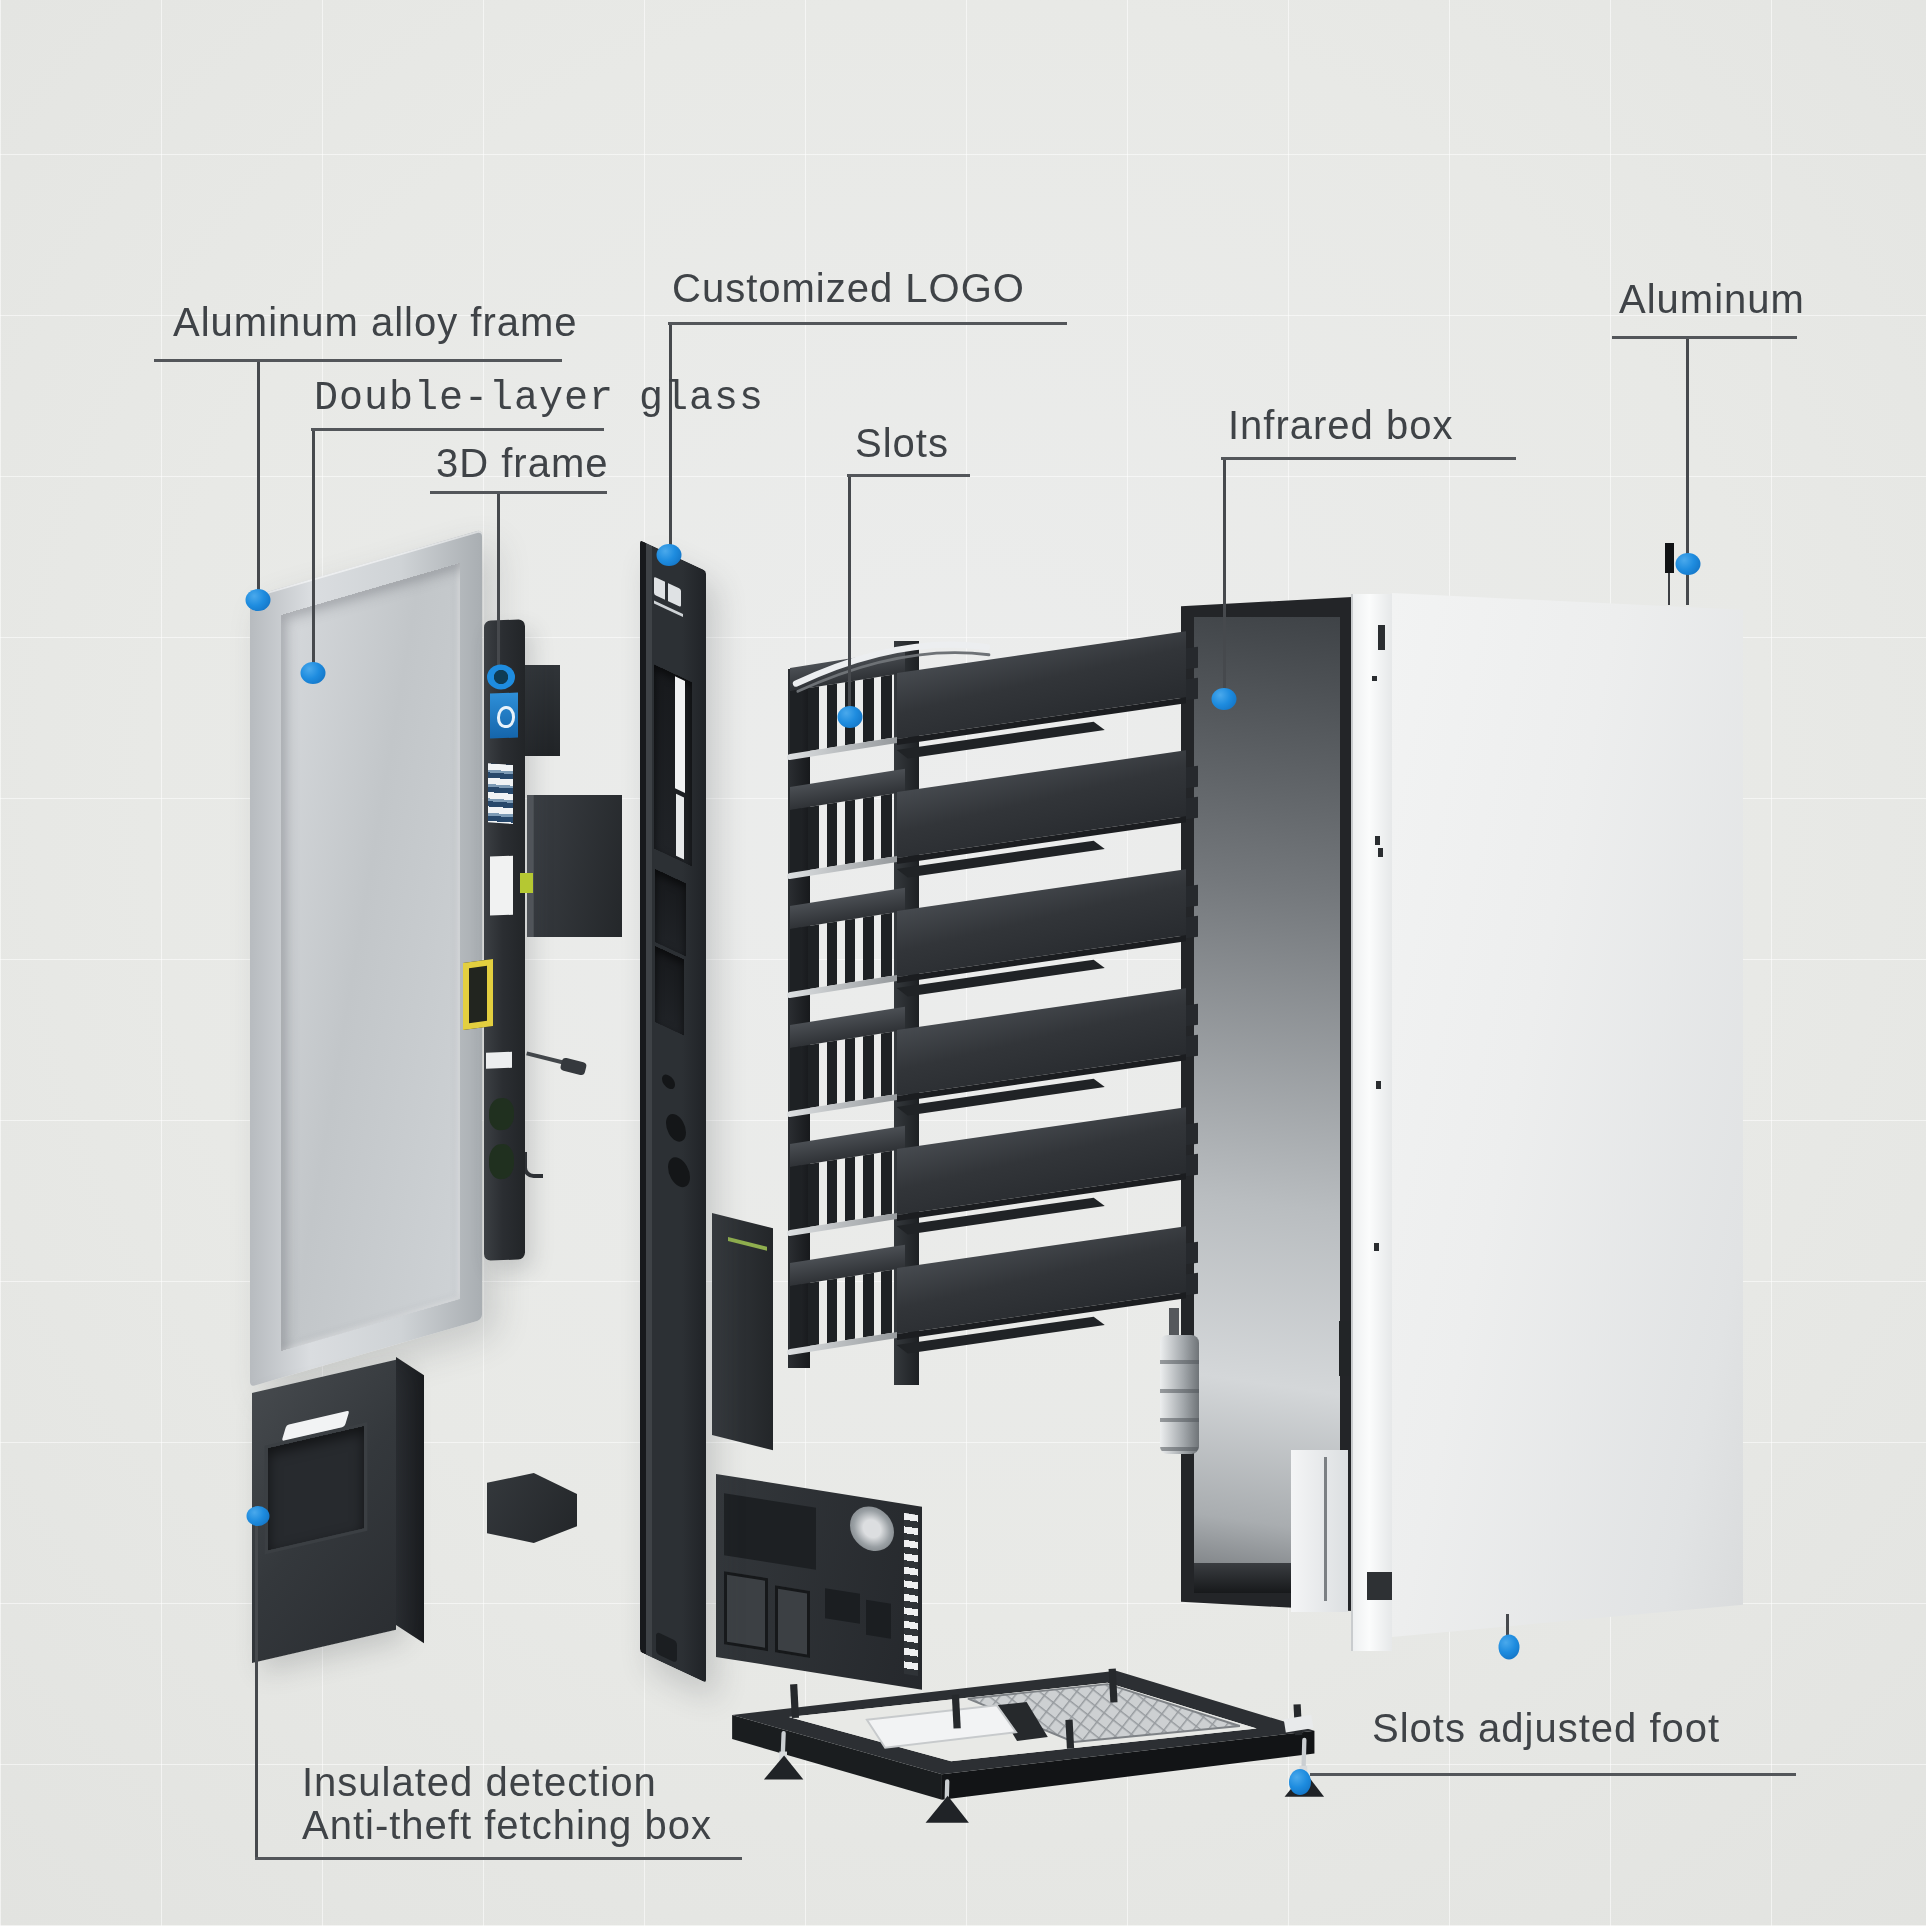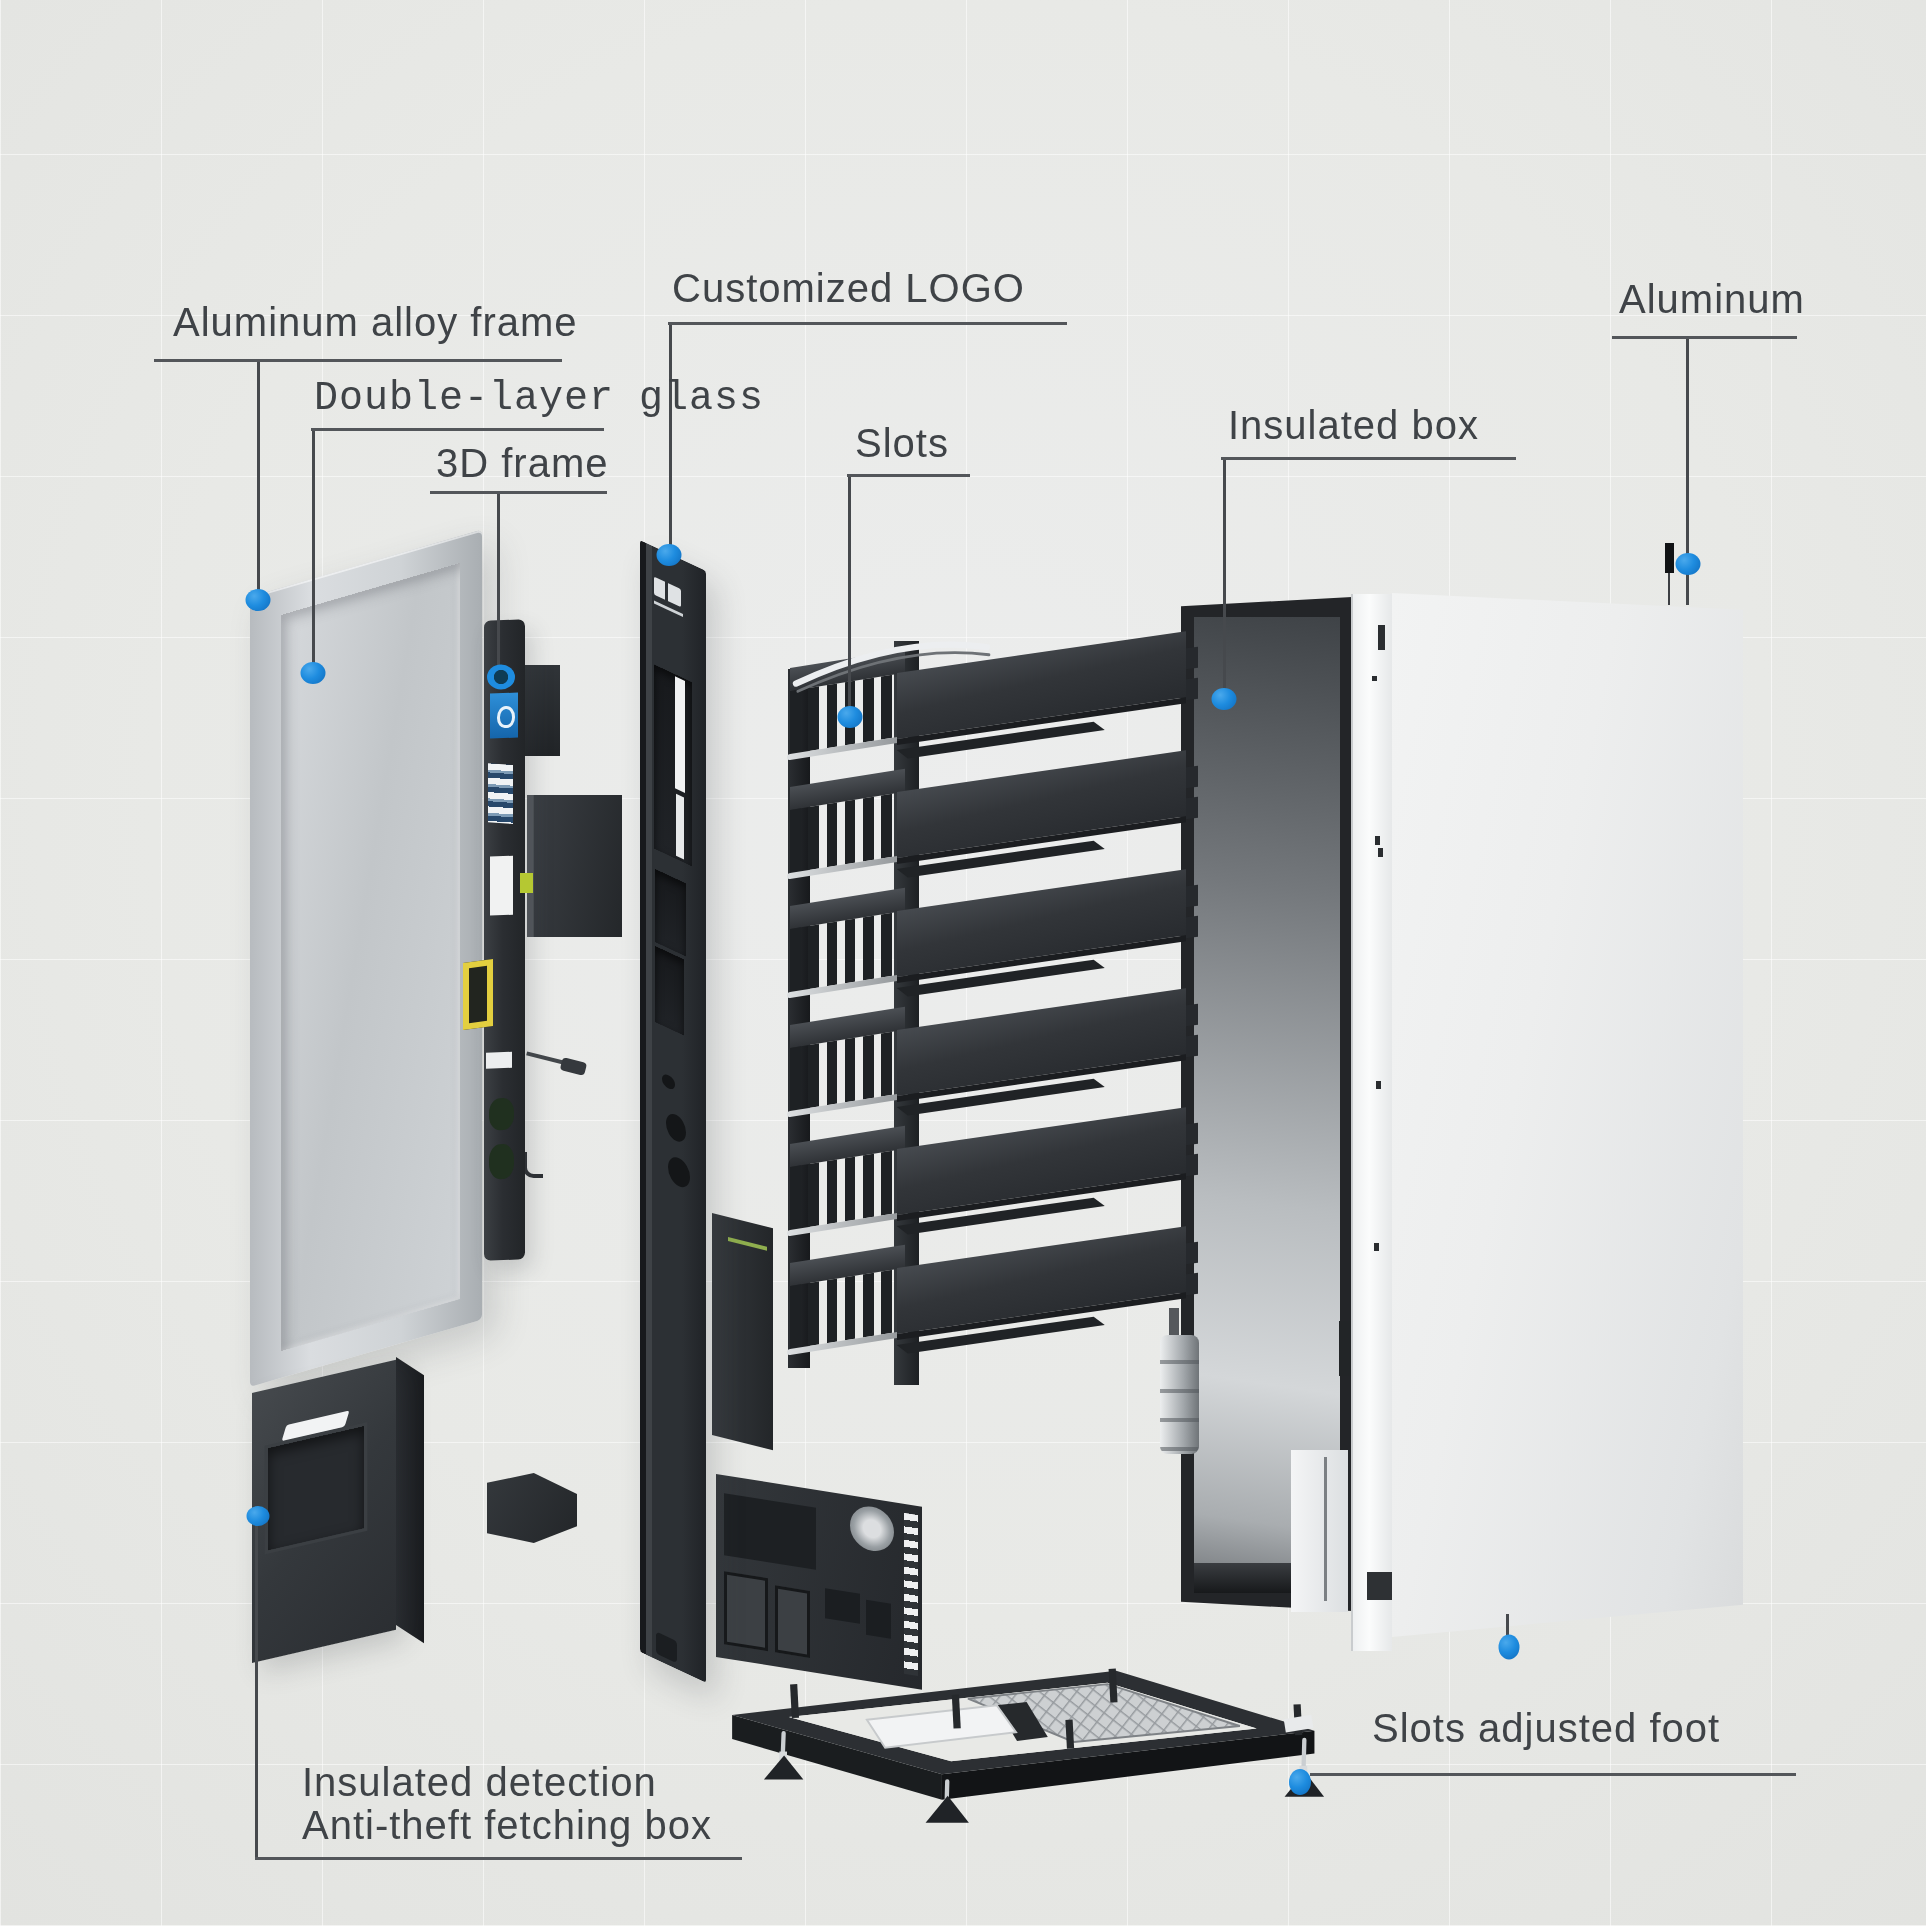--- a/index.html
+++ b/index.html
@@ -378,21 +378,21 @@
 
 <div class="label" style="left:436px;top:443px;">3D frame</div>
 <div class="u" style="left:430px;top:491px;width:177px;"></div>
 
 <div class="label" style="left:672px;top:268px;">Customized LOGO</div>
 <div class="u" style="left:668px;top:322px;width:399px;"></div>
 
 <div class="label" style="left:855px;top:423px;">Slots</div>
 <div class="u" style="left:847px;top:474px;width:123px;"></div>
 
-<div class="label" style="left:1228px;top:405px;">Insulated box</div>
+<div class="label" style="left:1228px;top:405px;">Infrared box</div>
 <div class="u" style="left:1221px;top:457px;width:295px;"></div>
 
 <div class="label" style="left:1619px;top:279px;">Aluminum</div>
 <div class="u" style="left:1612px;top:336px;width:185px;"></div>
 
 <div class="label" style="left:1372px;top:1708px;">Slots adjusted foot</div>
 <div class="u" style="left:1310px;top:1773px;width:486px;"></div>
 
 <div class="label" style="left:302px;top:1762px;">Insulated detection</div>
 <div class="label" style="left:302px;top:1805px;">Anti-theft fetching box</div>

